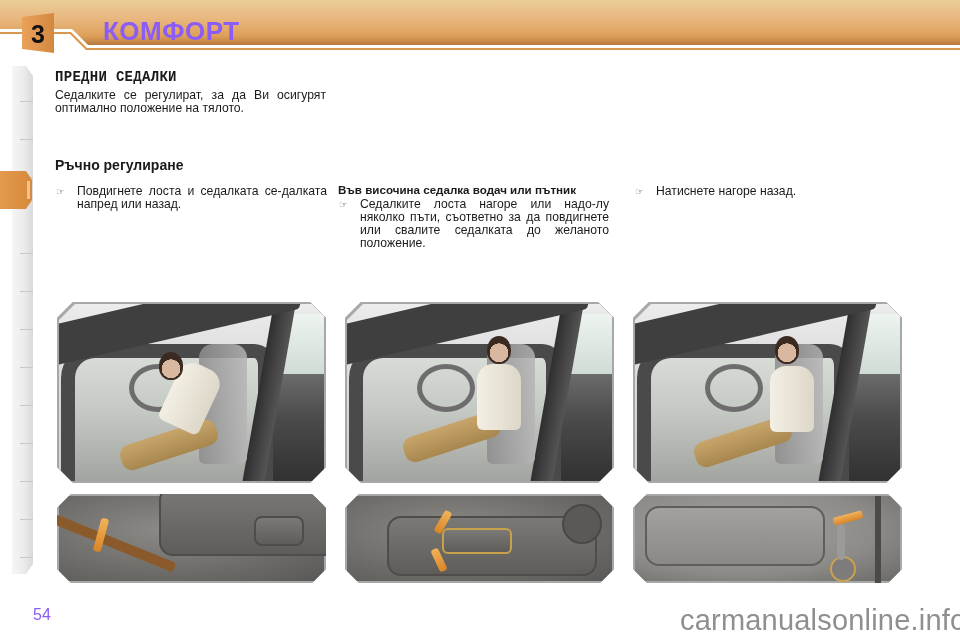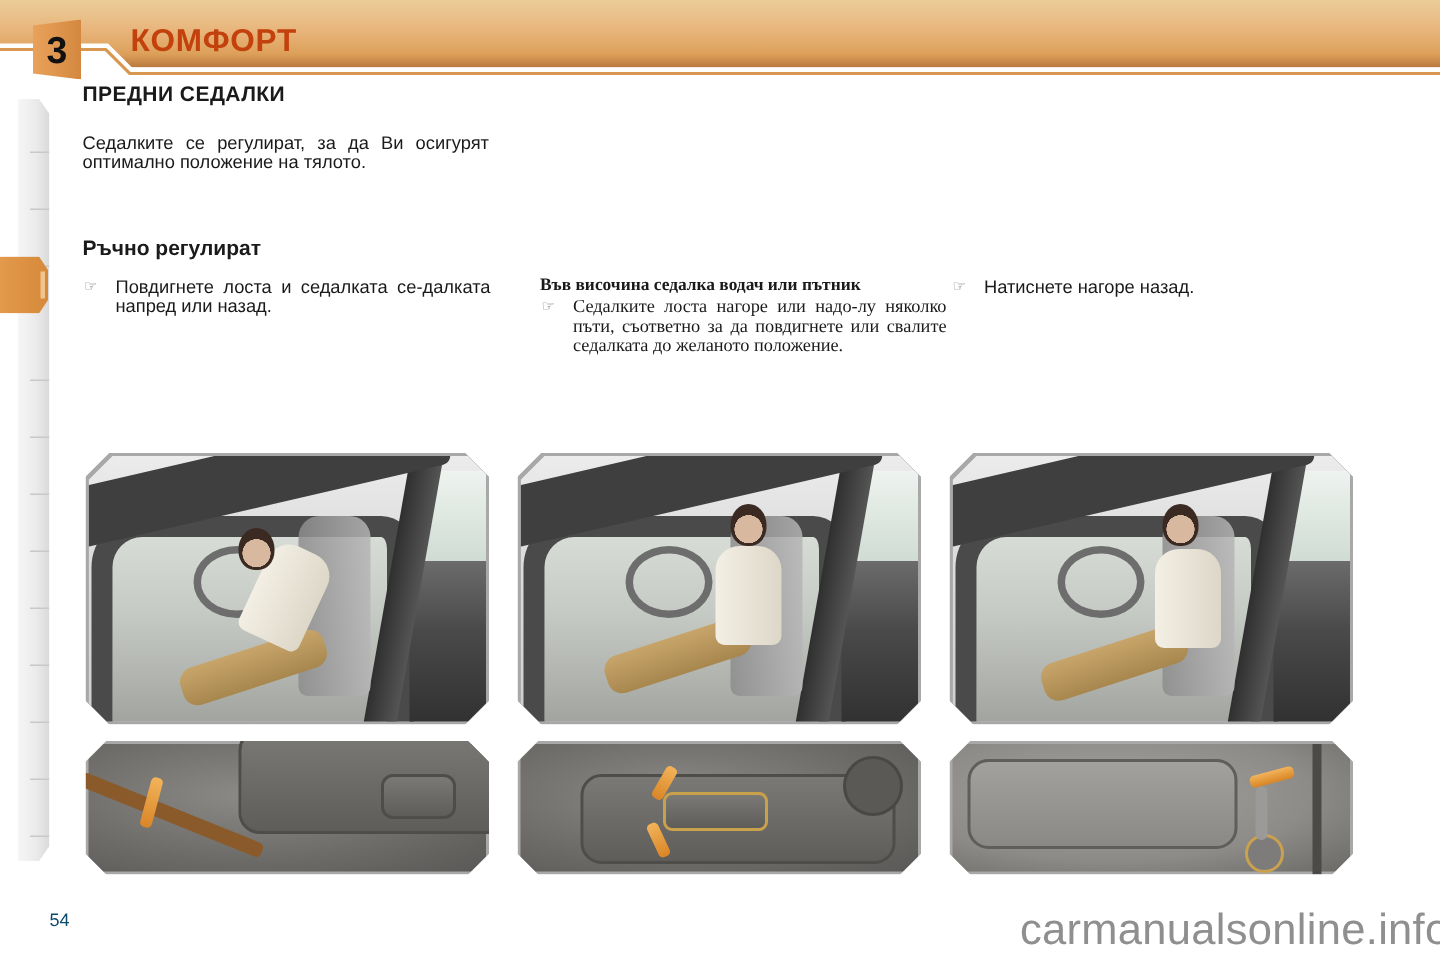--- a/index.html
+++ b/index.html
@@ -26,22 +26,22 @@
     position: absolute; left: 22px; top: 13px; width: 32px; height: 40px;
     background: linear-gradient(to right, #e9a25b, #d4883f);
     clip-path: polygon(0 4px, 32px 0, 32px 40px, 0 36px);
     display: flex; align-items: center; justify-content: center;
     box-shadow: 1px 1px 2px rgba(0,0,0,.25);
   }
   .chapter-badge span {
     font-size: 25px; font-weight: bold; color: #111; padding-top: 2px;
   }
   .chapter-title {
-    position: absolute; left: 87px; top: 16px;
-    font-size: 21px; font-weight: bold; color: #c2410c; letter-spacing: 0.5px;
+    position: absolute; left: 103px; top: 16px;
+    font-size: 26px; font-weight: bold; color: #8b5cf6; letter-spacing: 0.5px;
   }
 
   
   .tab-rail {
     position: absolute; left: 12px; top: 66px; width: 21px; height: 508px;
     background: linear-gradient(to right, #f6f6f6 0%, #eaeaea 60%, #d9d9d9 100%);
     clip-path: polygon(0 0, 14px 0, 21px 10px, 21px 498px, 14px 508px, 0 508px);
   }
   .tab-rail .tick {
     position: absolute; left: 8px; width: 13px; height: 1px; background: #c8c8c8;
@@ -52,32 +52,32 @@
     clip-path: polygon(0 0, 26px 0, 32px 9px, 32px 29px, 26px 38px, 0 38px);
     box-shadow: 0 0 4px rgba(0,0,0,.2);
   }
   .tab-active::after {
     content: ""; position: absolute; right: 2px; top: 10px; width: 3px; height: 18px;
     background: #f1c48d;
   }
 
   
   .section-title {
-    position: absolute; left: 55px; top: 54px; font-size: 14px; font-weight: bold; letter-spacing: .3px;
+    position: absolute; left: 55px; top: 69px; font-size: 14px; font-weight: bold; letter-spacing: .3px; font-family: Liberation Mono, monospace;
   }
   .intro {
     position: absolute; left: 55px; top: 89px; width: 271px;
     font-size: 12.2px; line-height: 13px; text-align: justify; text-align-last: left;
   }
   .subsection-title {
     position: absolute; left: 55px; top: 157px; font-size: 14px; font-weight: bold;
   }
   .col { position: absolute; top: 183px; }
   .col-1 { left: 55px; width: 272px; }
-  .col-2 { left: 360px; width: 271px; font-family: Liberation Serif, serif; }
+  .col-2 { left: 338px; width: 271px; }
   .col-3 { left: 634px; width: 270px; }
   .col h4 { font-size: 11.6px; font-weight: bold; line-height: 13px; }
   .step { position: relative; padding-left: 22px; margin-top: 2px; font-size: 12.2px; line-height: 13px; text-align: justify; text-align-last: left; }
   .step .hand {
     position: absolute; left: 1px; top: 0; font-size: 10px; color: #777;
   }
 
   
   .photo {
     position: absolute; overflow: hidden;
@@ -102,21 +102,21 @@
   .scene .wheel { position: absolute; left: 70px; top: 60px; width: 58px; height: 48px; border: 5px solid #6d6d6d; border-radius: 50%; }
   .scene .person-head { position: absolute; width: 24px; height: 28px; background: radial-gradient(circle at 50% 60%, #d9b8a0 0 45%, #3b2a22 46% 100%); border-radius: 50% 50% 45% 45%; }
   .scene .person-torso { position: absolute; width: 44px; height: 66px; background: linear-gradient(to right, #f3efe4, #ddd7c8); border-radius: 16px 16px 6px 6px; }
   .scene .person-legs { position: absolute; width: 100px; height: 26px; background: linear-gradient(to bottom, #c7a56a, #a8874f); border-radius: 10px; transform: rotate(-18deg); }
 
   
   .detail { position: absolute; inset: 2px; background: radial-gradient(ellipse at 40% 40%, #8c8a86 0%, #6d6b68 60%, #5a5856 100%); }
   .detail .shape1 { position: absolute; border-radius: 14px; background: linear-gradient(to bottom, #7b7976, #5f5d5a); border: 2px solid #4f4d4a; }
   .arrow-mark { position: absolute; background: linear-gradient(to bottom, #f2b35a, #d98526); border-radius: 3px; }
 
-  .page-number { position: absolute; left: 33px; top: 606px; font-size: 12px; color: #0c4a6e; }
+  .page-number { position: absolute; left: 33px; top: 606px; font-size: 16px; color: #8b5cf6; }
   .watermark { position: absolute; left: 680px; top: 604px; font-size: 29px; color: #8f8f8f; letter-spacing: 0.2px; }
 </style>
 </head>
 <body>
 
 <div class="hdr-band"></div>
 <div class="hdr-rule-white"></div>
 <div class="hdr-rule-orange"></div>
 <div class="chapter-badge">
   <span>3</span>
@@ -134,21 +134,21 @@
   <div class="tick" style="top:339px"></div>
   <div class="tick" style="top:377px"></div>
   <div class="tick" style="top:415px"></div>
   <div class="tick" style="top:453px"></div>
   <div class="tick" style="top:491px"></div>
 </div>
 <div class="tab-active"></div>
 
 <div class="section-title">ПРЕДНИ СЕДАЛКИ</div>
 <p class="intro">Седалките се регулират, за да Ви осигурят оптимално положение на тялото.</p>
-<div class="subsection-title">Ръчно регулират</div>
+<div class="subsection-title">Ръчно регулиране</div>
 
 <div class="col col-1">
   <div class="step">
     <span class="hand">☞</span>
     <span>Повдигнете лоста и седалката се-далката напред или назад.</span>
   </div>
 </div>
 
 <div class="col col-2">
   <h4>Във височина седалка водач или пътник</h4>

